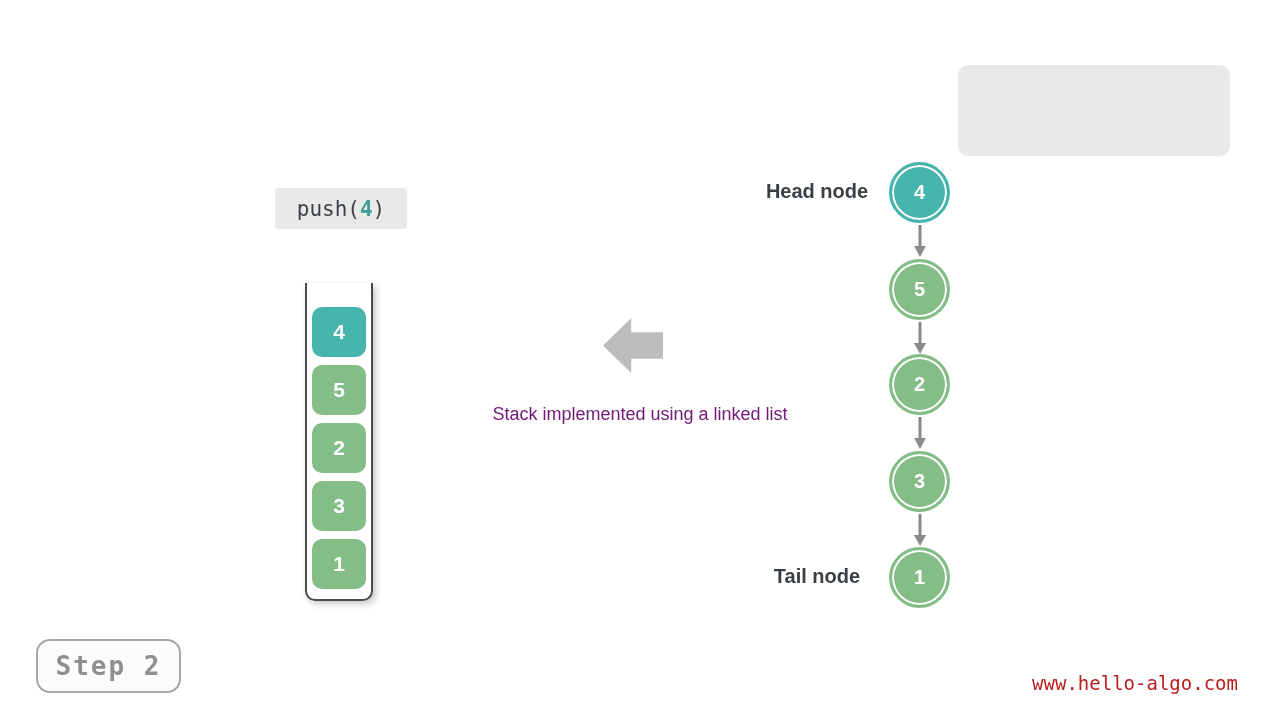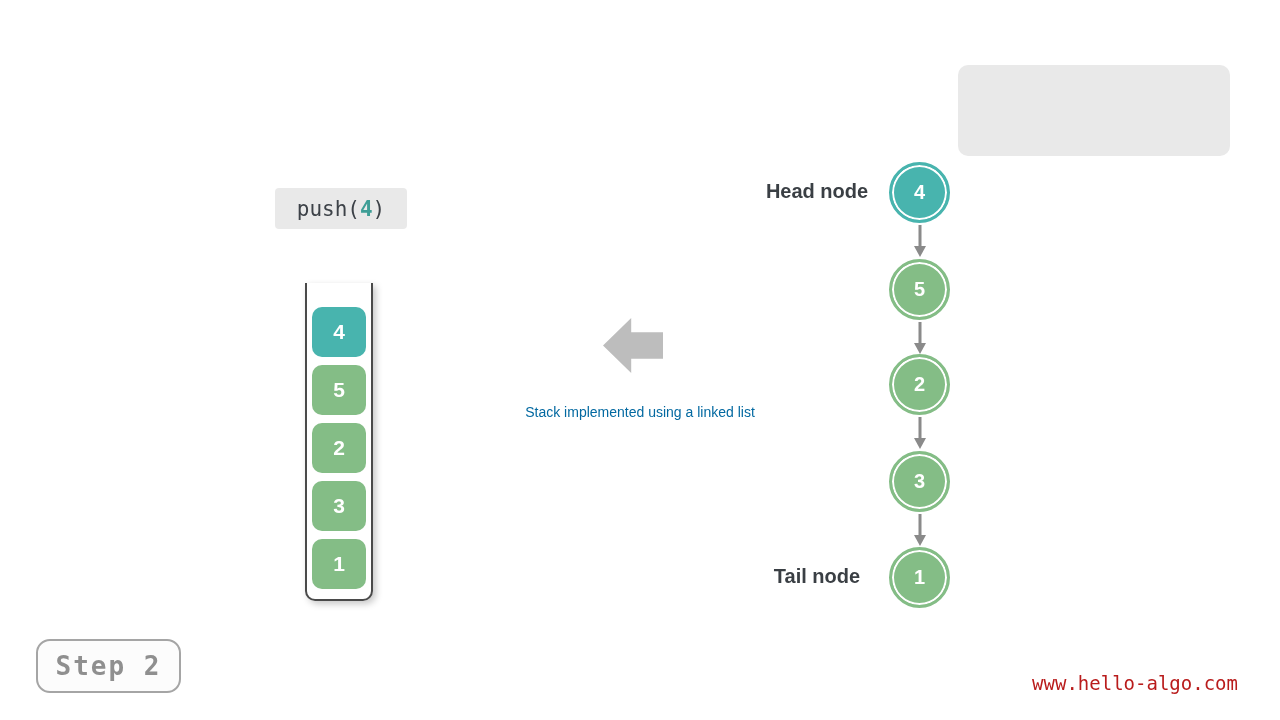--- a/index.html
+++ b/index.html
@@ -72,22 +72,22 @@
     left: 603px; top: 318px;
     width: 60px; height: 55px;
     background: #bdbdbd;
     clip-path: polygon(0 50%, 47% 0, 47% 26%, 100% 26%, 100% 74%, 47% 74%, 47% 100%);
   }
   .caption {
     position: absolute;
     left: 390px; top: 404px;
     width: 500px;
     text-align: center;
-    font-size: 14px;
-    color: #0369a1;
+    font-size: 18px;
+    color: #701a75;
   }
 
   
   .node {
     position: absolute;
     left: 889px;
     width: 61px; height: 61px;
     box-sizing: border-box;
     border-radius: 50%;
     border: 3px solid;

